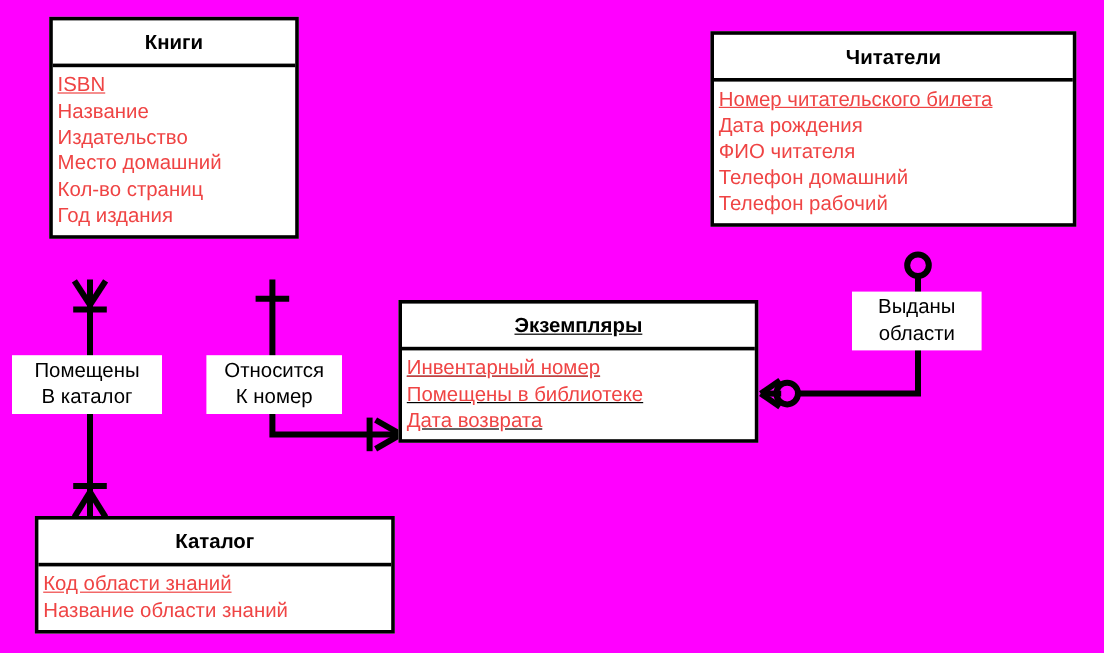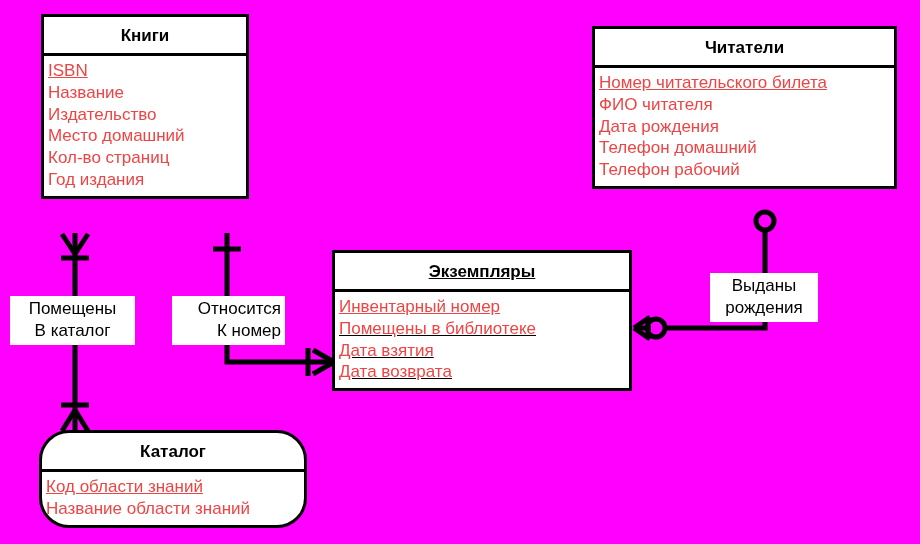--- a/index.html
+++ b/index.html
@@ -122,53 +122,52 @@
       <div class="attr">Место домашний</div>
       <div class="attr">Кол-во страниц</div>
       <div class="attr">Год издания</div>
     </div>
   </div>
 
   <div class="entity" style="left:592px; top:26px; width:305px;">
     <div class="entity-title">Читатели</div>
     <div class="entity-attrs">
       <div class="attr pk">Номер читательского билета</div>
+      <div class="attr">Дата рождения</div>
       <div class="attr">ФИО читателя</div>
-      <div class="attr">Дата рождения</div>
       <div class="attr">Телефон домашний</div>
       <div class="attr">Телефон рабочий</div>
     </div>
   </div>
 
   <div class="entity" style="left:332px; top:250px; width:300px;text-decoration:underline;">
     <div class="entity-title">Экземпляры</div>
     <div class="entity-attrs">
       <div class="attr pk">Инвентарный номер</div>
       <div class="attr">Помещены в библиотеке</div>
-      <div class="attr">Дата взятия</div>
       <div class="attr">Дата возврата</div>
     </div>
   </div>
 
-  <div class="entity" style="left:39px; top:430px; width:268px;border-radius:30px;">
+  <div class="entity" style="left:29px; top:430px; width:300px;">
     <div class="entity-title">Каталог</div>
     <div class="entity-attrs">
       <div class="attr pk">Код области знаний</div>
       <div class="attr">Название области знаний</div>
     </div>
   </div>
 
   <div class="rel-label" style="left:10px; top:296px; width:117px;">
     <div>Помещены</div>
     <div>В каталог</div>
   </div>
 
-  <div class="rel-label" style="left:172px; top:296px; width:105px;text-align:right;">
+  <div class="rel-label" style="left:172px; top:296px; width:105px;">
     <div>Относится</div>
     <div>К номер</div>
   </div>
 
-  <div class="rel-label" style="left:710px; top:273px; width:100px;">
+  <div class="rel-label" style="left:710px; top:243px; width:100px;">
     <div>Выданы</div>
-    <div>рождения</div>
+    <div>области</div>
   </div>
 
 </div>
 
 </body></html>

